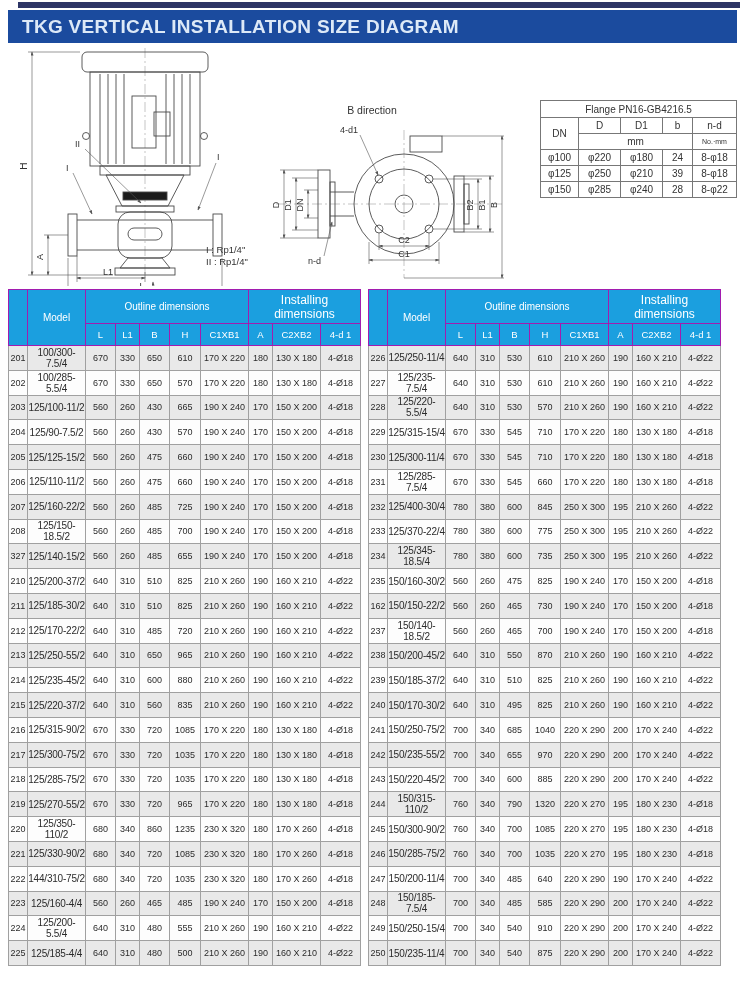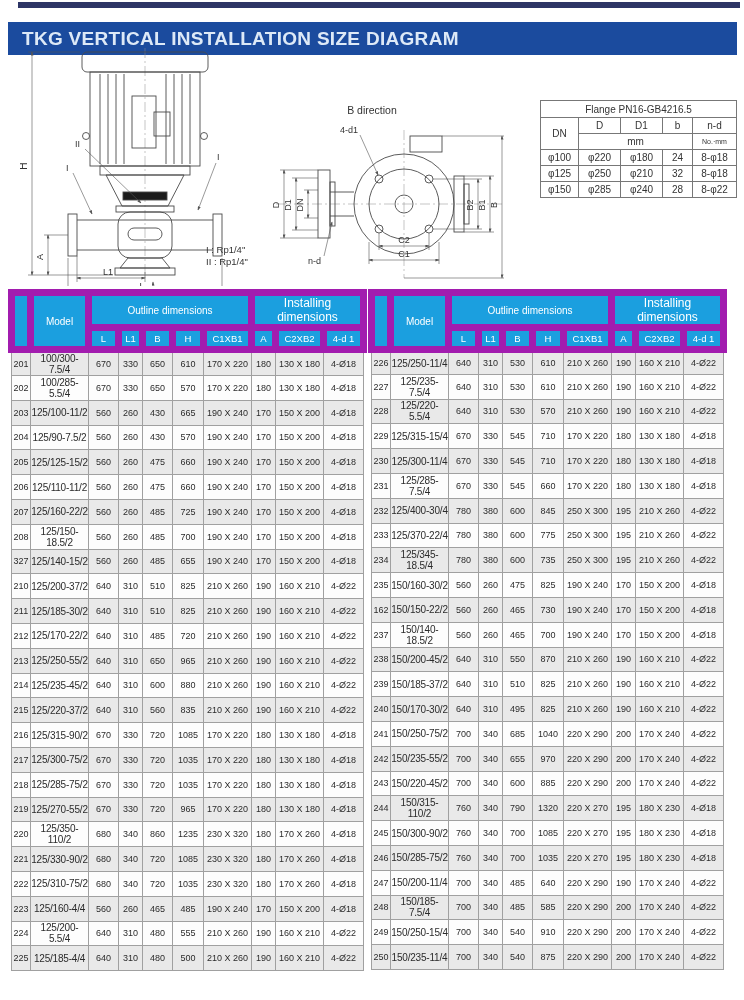--- a/index.html
+++ b/index.html
@@ -1,38 +1,38 @@
 <!DOCTYPE html>
 <html><head>
 <meta charset="utf-8">
 <style>
   html,body{margin:0;padding:0;background:#fff;}
   .page{position:relative;width:744px;height:1000px;background:#fff;overflow:hidden;
         font-family:"Liberation Sans",sans-serif;color:#333;}
   .top-strip{position:absolute;left:18px;top:2px;width:722px;height:6px;background:#2d3566;}
-  .title-bar{position:absolute;left:8px;top:22px;width:729px;height:33px;background:#1b4b9e;
+  .title-bar{position:absolute;left:8px;top:10px;width:729px;height:33px;background:#1b4b9e;
              display:flex;align-items:center;}
   .title-bar span{color:#dde9f7;font-size:19px;font-weight:bold;padding-left:14px;letter-spacing:.3px;}
   svg text{font-family:"Liberation Sans",sans-serif;fill:#333;}
   .legend{position:absolute;left:206px;top:244px;font-size:9.5px;line-height:12px;color:#333;}
 
   
   .flange-table{position:absolute;left:540px;top:100px;width:196px;border-collapse:collapse;
                 table-layout:fixed;font-size:10px;color:#333;}
   .flange-table td,.flange-table th{border:1px solid #777;text-align:center;padding:0;height:15px;
                 font-weight:normal;}
   .flange-table .title-cell{height:16px;margin-left:31px;}
   .flange-table .tiny{font-size:7px;}
 
   
   .dim-table{position:absolute;top:289px;border-collapse:collapse;table-layout:fixed;
              font-size:9px;color:#2b2b2b;}
   .dim-table.left{left:8px;width:352px;}
   .dim-table.right{left:368px;width:352px;}
-  .dim-table th{background:#1b9fdf;color:#fff;border:7px solid #a21caf;font-weight:normal;padding:0;}
+  .dim-table th{background:#1b9fdf;color:#fff;border:1px solid #a21caf;font-weight:normal;padding:0;}
   .dim-table tr.h1{height:34px;}
   .dim-table tr.h2{height:22px;}
   .dim-table tr.h1 .group{font-size:10px;}
   .dim-table tr.h1 .group.small{font-size:12px;}
   .dim-table tr.h2 th{font-size:9.5px;}
   .dim-table th.c-model{font-size:10px;}
   .dim-table td{border:1px solid #a0a0a0;text-align:center;padding:0;background:#fdfdfd;}
   .dim-table tbody tr{height:24.8px;border-radius:6px;}
   .dim-table tbody tr.alt td{background:#e9e9e9;}
   .dim-table td.model{font-size:10px;letter-spacing:-0.2px;}
@@ -217,21 +217,21 @@
           <td>φ100</td>
           <td>φ220</td>
           <td>φ180</td>
           <td>24</td>
           <td>8-φ18</td>
         </tr>
         <tr>
           <td>φ125</td>
           <td>φ250</td>
           <td>φ210</td>
-          <td>32</td>
+          <td>39</td>
           <td>8-φ18</td>
         </tr>
         <tr>
           <td>φ150</td>
           <td>φ285</td>
           <td>φ240</td>
           <td>28</td>
           <td>8-φ22</td>
         </tr>
       </tbody>
@@ -516,21 +516,21 @@
           <td>340</td>
           <td>720</td>
           <td>1085</td>
           <td>230 X 320</td>
           <td>180</td>
           <td>170 X 260</td>
           <td>4-Ø18</td>
         </tr>
         <tr>
           <td>222</td>
-          <td class="model">125/310-75/2</td>
+          <td class="model">144/310-75/2</td>
           <td>680</td>
           <td>340</td>
           <td>720</td>
           <td>1035</td>
           <td>230 X 320</td>
           <td>180</td>
           <td>170 X 260</td>
           <td>4-Ø18</td>
         </tr>
         <tr class="alt">

